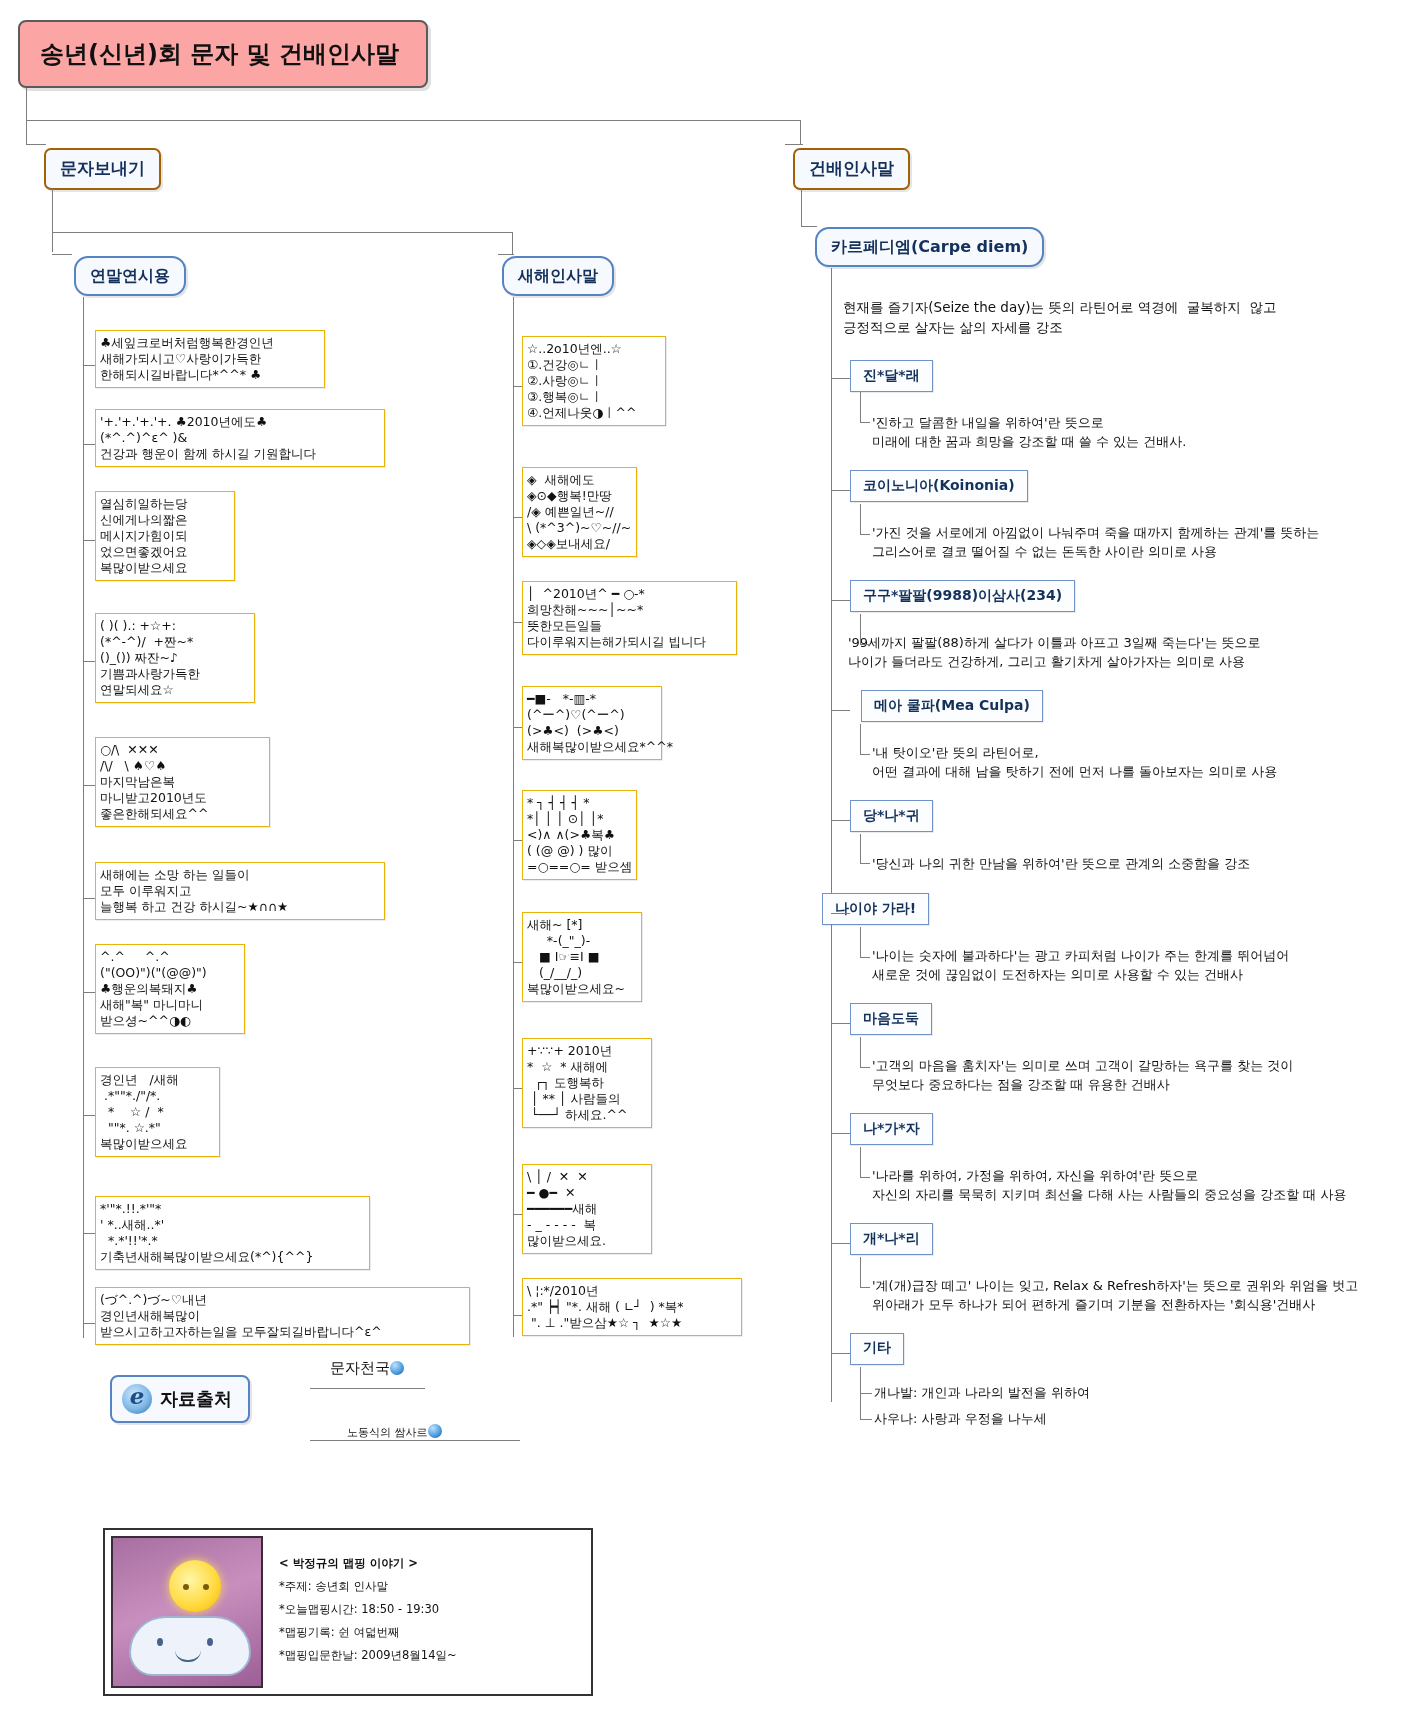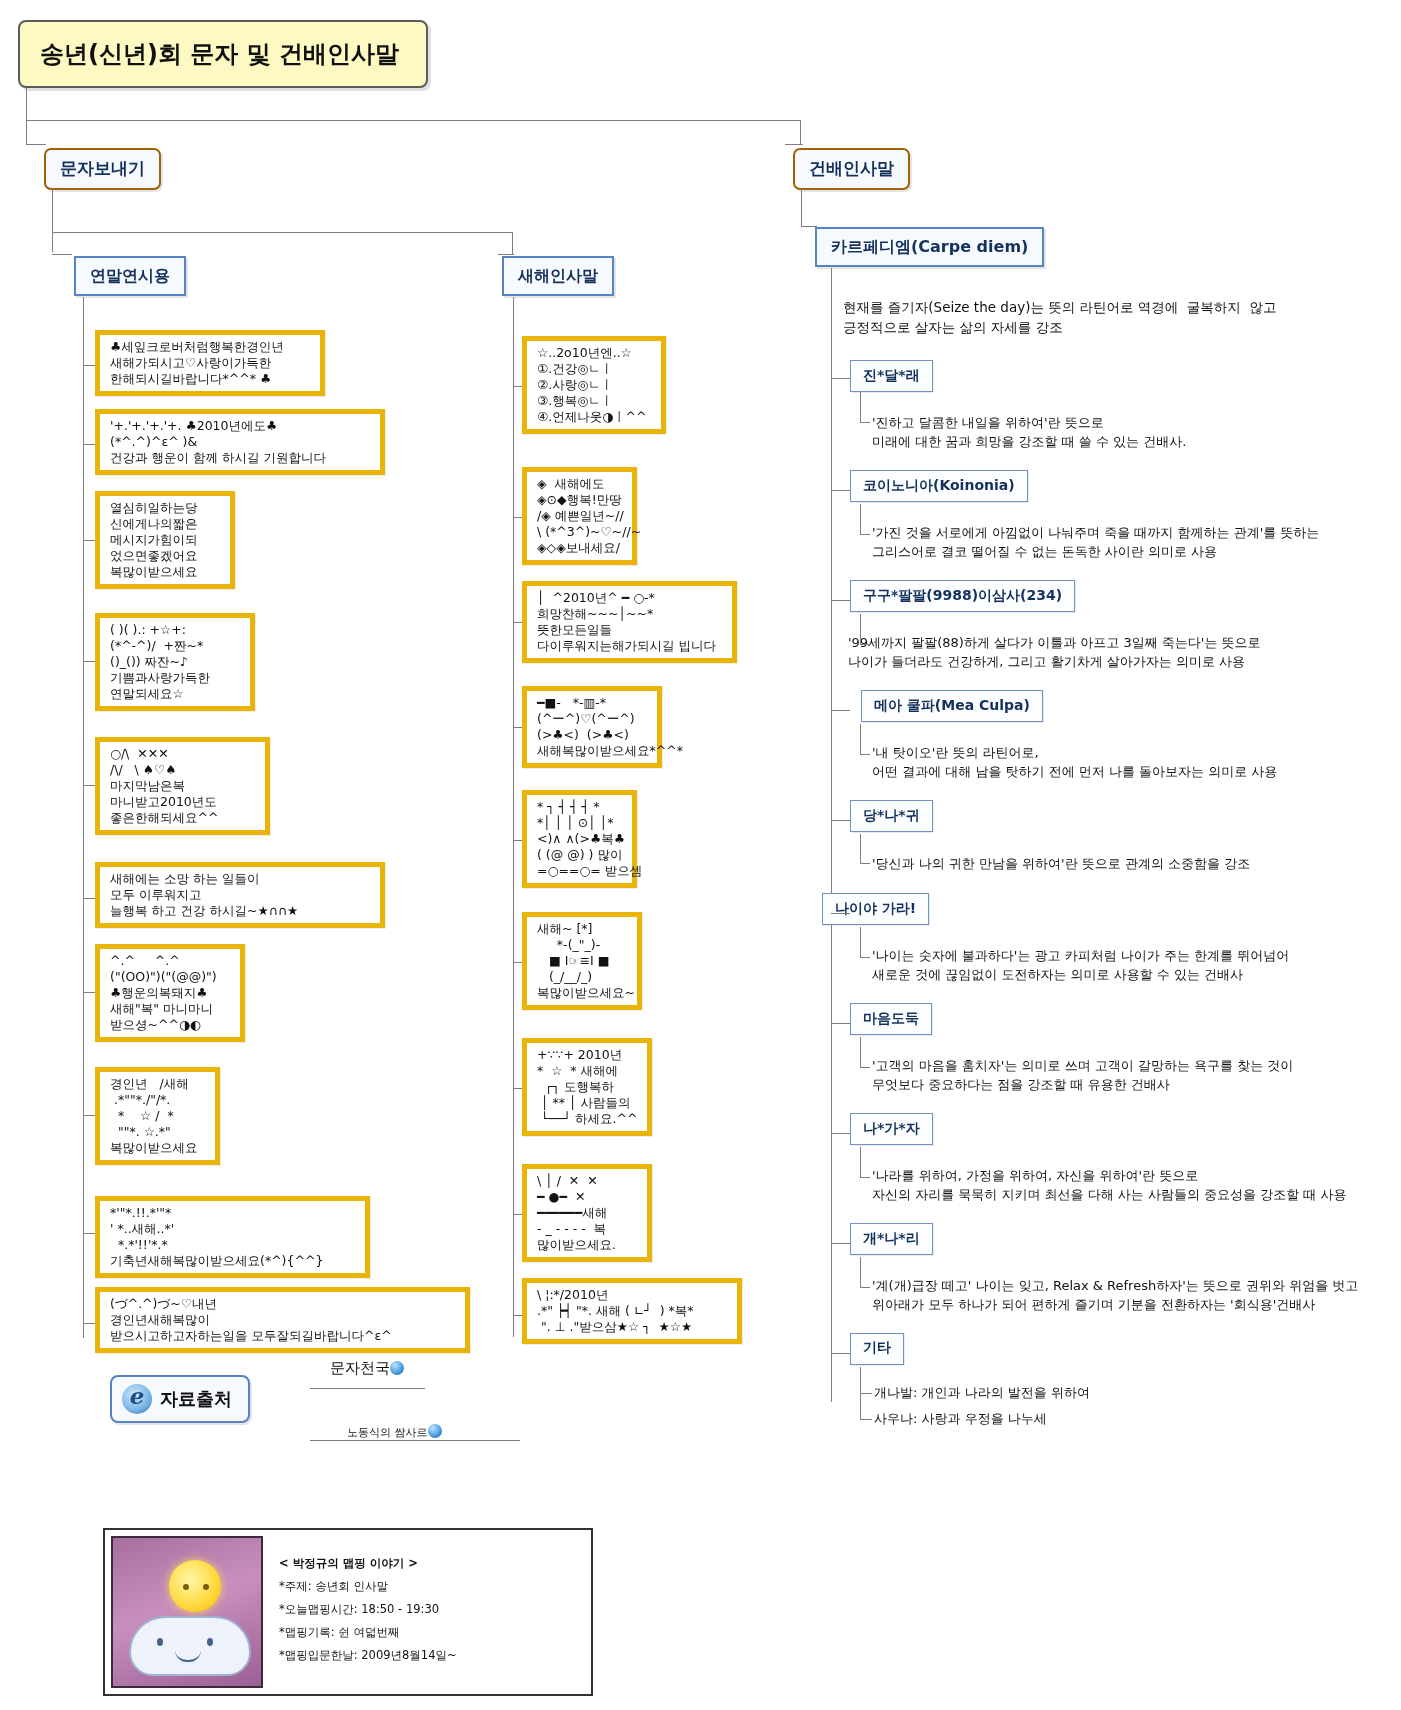--- a/index.html
+++ b/index.html
@@ -32,21 +32,21 @@
     white-space: pre;
     line-height: 1.28;
   }
   .title-node {
     position: absolute;
     left: 18px; top: 20px;
     width: 410px;
     height: 68px;
     border: 2px solid #5b5b5b;
     border-radius: 8px;
-    background: #fef9c3;
+    background: #fca5a5;
     box-shadow: 3px 3px 0 rgba(0,0,0,0.12);
     font-size: 24px;
     font-weight: bold;
     display: flex;
     align-items: center;
     padding-left: 20px;
     box-sizing: border-box;
     color: #111;
   }
   .lvl1 {
@@ -54,33 +54,33 @@
     border-radius: 7px;
     background: #f6f9fe;
     box-shadow: 2px 2px 0 rgba(0,0,0,0.10);
     font-size: 17px;
     font-weight: bold;
     padding: 8px 14px;
     color: #14315c;
   }
   .lvl2 {
     border: 2px solid #5583c4;
-    border-radius: 0;
+    border-radius: 14px;
     background: #f6f9fe;
     box-shadow: 2px 2px 0 rgba(0,0,0,0.10);
     font-size: 16px;
     font-weight: bold;
     padding: 8px 14px;
     color: #14315c;
   }
   .lvl3 {
-    border: 5px solid #eab308;
+    border: 1px solid #eab308;
     background: #ffffff;
     font-size: 12.5px;
-    padding: 4px 10px;
+    padding: 4px 4px;
     color: #111;
     box-shadow: 1px 1px 0 rgba(0,0,0,0.07);
   }
   .term {
     border: 1px solid #6f93c9;
     background: #fbfdff;
     font-size: 14px;
     font-weight: bold;
     padding: 6px 12px;
     color: #14315c;

